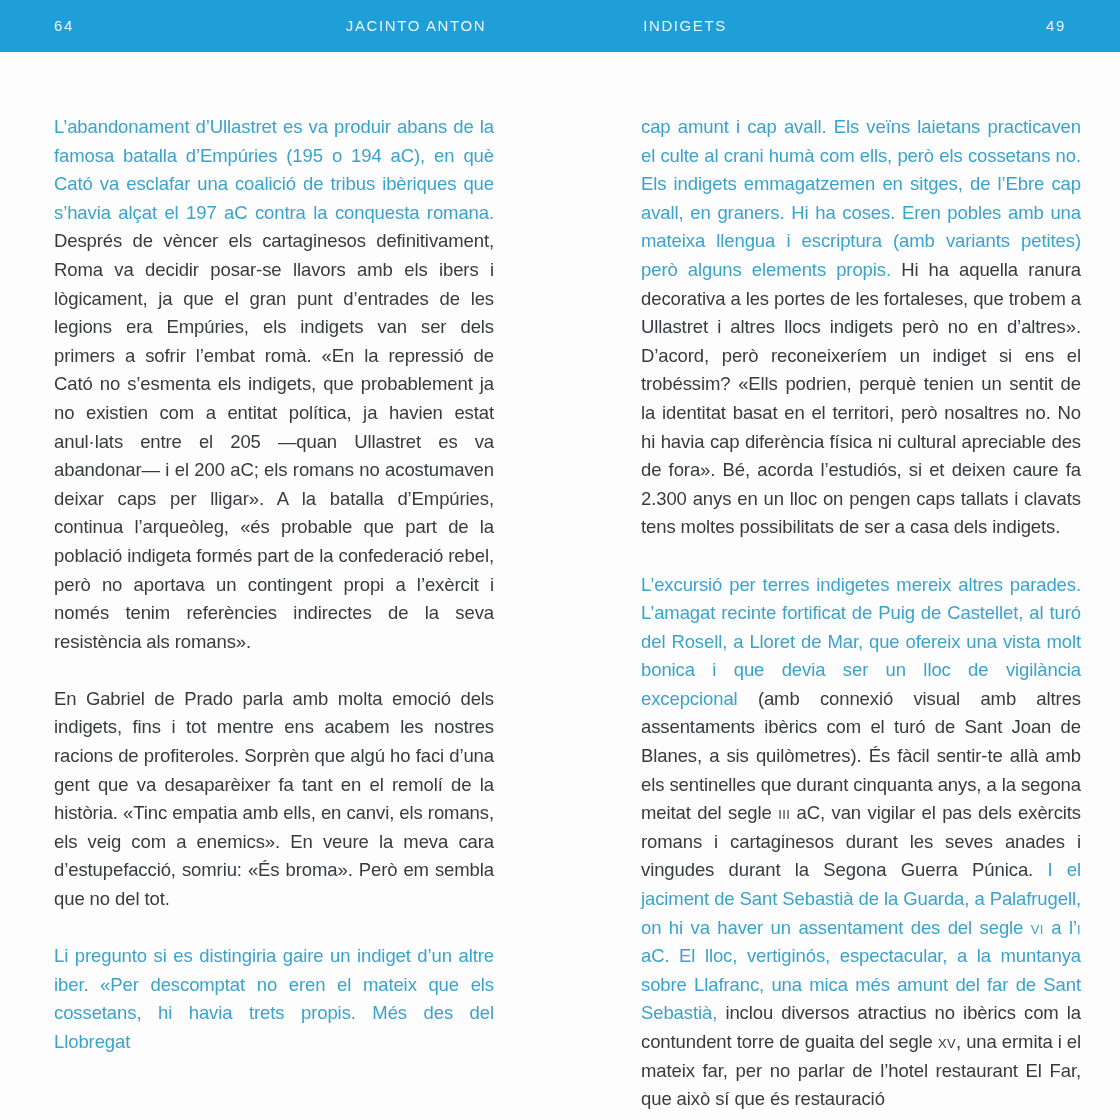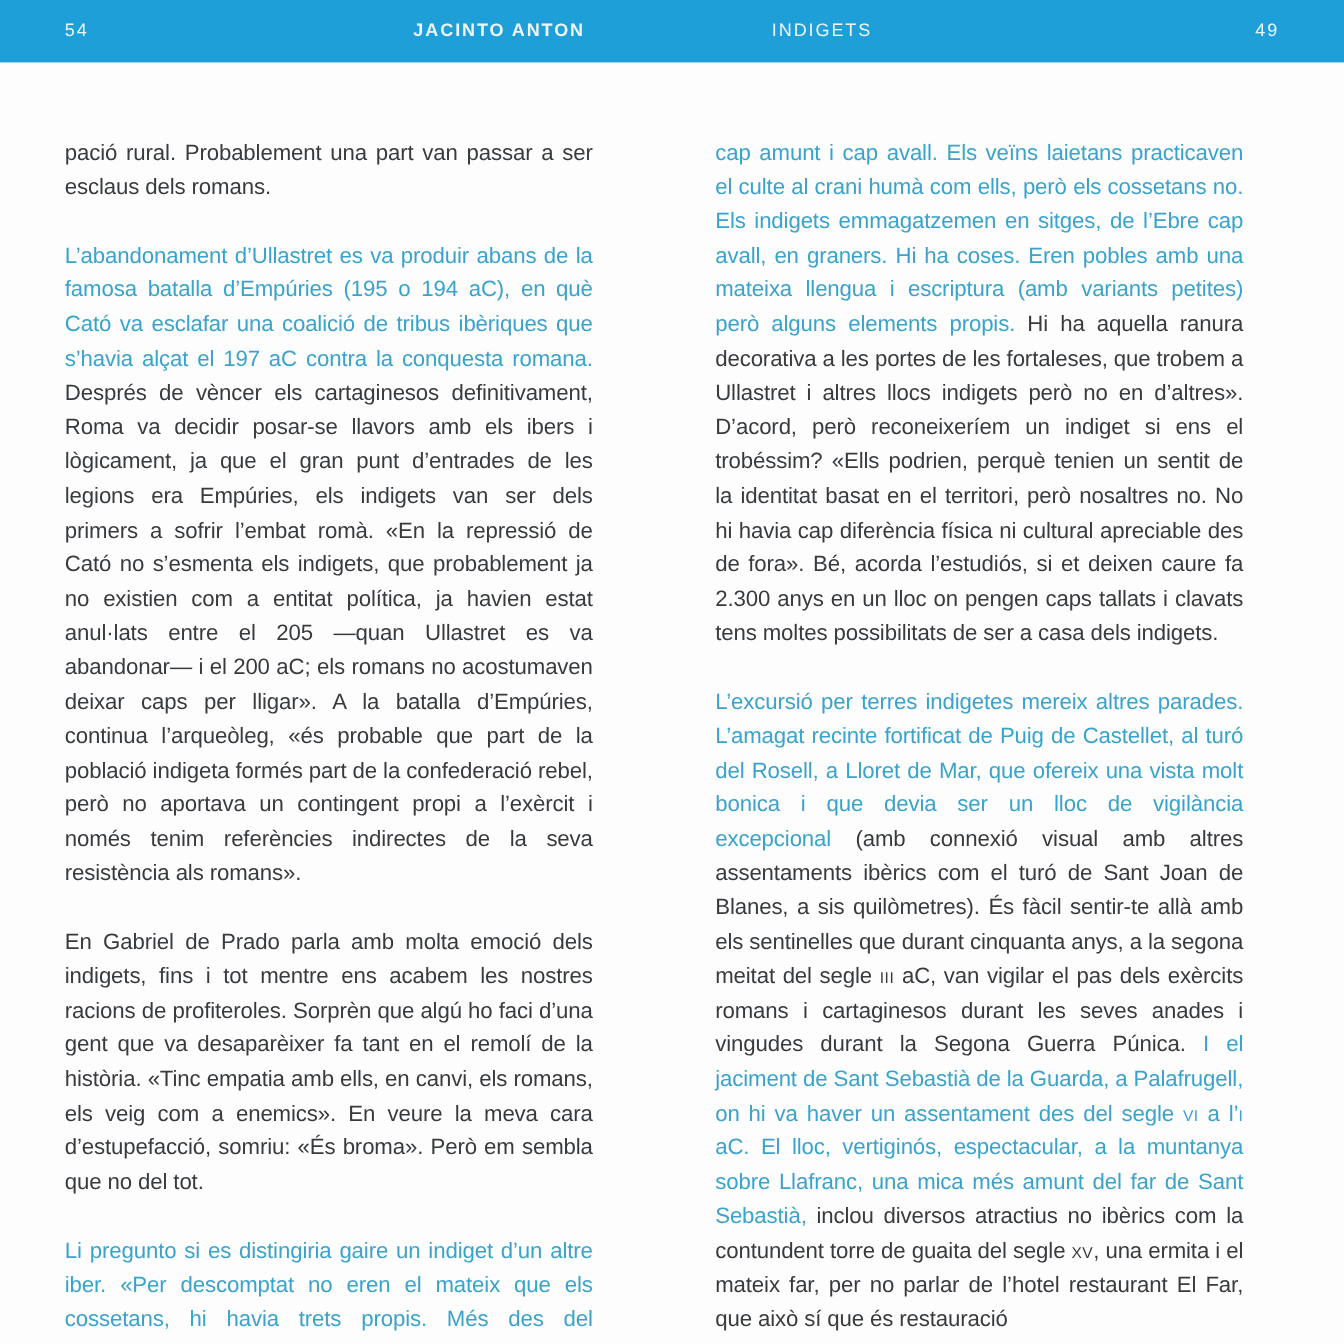--- a/index.html
+++ b/index.html
@@ -18,49 +18,48 @@
   .header-bar{
     position:absolute;top:0;left:0;width:1120px;height:52px;
     background:var(--header-bg);
   }
   .header-bar span{
     position:absolute;top:0;line-height:52px;
     color:#edf6fa;font-size:15px;letter-spacing:1.6px;
     white-space:nowrap;
   }
   .pagenum-left{left:54px;}
-  .running-author{left:416px;transform:translateX(-50%);font-weight:bold;}
+  .running-author{left:416px;transform:translateX(-50%);}
   .running-title{left:685px;transform:translateX(-50%);}
   .pagenum-right{right:54px;}
   .col{
     position:absolute;top:113px;width:440px;
     font-size:18.5px;line-height:28.6px;letter-spacing:-0.1px;
     color:var(--ink);
     text-align:justify;
     hyphens:auto;
   }
   .col-left{left:54px;}
-  .col-right{left:596px;}
+  .col-right{left:641px;}
   .col p{margin:0 0 28.6px 0;}
   .col p:last-child{margin-bottom:0;}
   .accent{color:var(--accent);}
   .sc{font-variant:small-caps;letter-spacing:0.4px;}
 </style>
 </head>
 <body>
 
 <header class="header-bar">
-  <span class="pagenum-left">54</span>
+  <span class="pagenum-left">64</span>
   <span class="running-author">JACINTO ANTON</span>
   <span class="running-title">INDIGETS</span>
   <span class="pagenum-right">49</span>
 </header>
 
 <section class="col col-left">
-  <p><span>pació rural. Probablement una part van passar a ser esclaus dels romans.</span></p>
   <p><span class="accent">L’abandonament d’Ullastret es va produir abans de la famosa batalla d’Empúries (195 o 194 aC), en què Cató va esclafar una coalició de tribus ibèriques que s’havia alçat el 197 aC contra la conquesta romana. </span><span>Després de vèncer els cartaginesos definitivament, Roma va decidir posar-se llavors amb els ibers i lògicament, ja que el gran punt d’entrades de les legions era Empúries, els indigets van ser dels primers a sofrir l’embat romà. «En la repressió de Cató no s’esmenta els indigets, que probablement ja no existien com a entitat política, ja havien estat anul·lats entre el 205 —quan Ullastret es va abandonar— i el 200 aC; els romans no acostumaven deixar caps per lligar». A la batalla d’Empúries, continua l’arqueòleg, «és probable que part de la població indigeta formés part de la confederació rebel, però no aportava un contingent propi a l’exèrcit i només tenim referències indirectes de la seva resistència als romans».</span></p>
   <p><span>En Gabriel de Prado parla amb molta emoció dels indigets, fins i tot mentre ens acabem les nostres racions de profiteroles. Sorprèn que algú ho faci d’una gent que va desaparèixer fa tant en el remolí de la història. «Tinc empatia amb ells, en canvi, els romans, els veig com a enemics». En veure la meva cara d’estupefacció, somriu: «És broma». Però em sembla que no del tot.</span></p>
   <p><span class="accent">Li pregunto si es distingiria gaire un indiget d’un altre iber. «Per descomptat no eren el mateix que els cossetans, hi havia trets propis. Més des del Llobregat</span></p>
 </section>
 
 <section class="col col-right">
   <p><span class="accent">cap amunt i cap avall. Els veïns laietans practicaven el culte al crani humà com ells, però els cossetans no. Els indigets emmagatzemen en sitges, de l’Ebre cap avall, en graners. Hi ha coses. Eren pobles amb una mateixa llengua i escriptura (amb variants petites) però alguns elements propis. </span><span>Hi ha aquella ranura decorativa a les portes de les fortaleses, que trobem a Ullastret i altres llocs indigets però no en d’altres». D’acord, però reconeixeríem un indiget si ens el trobéssim? «Ells podrien, perquè tenien un sentit de la identitat basat en el territori, però nosaltres no. No hi havia cap diferència física ni cultural apreciable des de fora». Bé, acorda l’estudiós, si et deixen caure fa 2.300 anys en un lloc on pengen caps tallats i clavats tens moltes possibilitats de ser a casa dels indigets.</span></p>
   <p><span class="accent">L’excursió per terres indigetes mereix altres parades. L’amagat recinte fortificat de Puig de Castellet, al turó del Rosell, a Lloret de Mar, que ofereix una vista molt bonica i que devia ser un lloc de vigilància excepcional </span><span>(amb connexió visual amb altres assentaments ibèrics com el turó de Sant Joan de Blanes, a sis quilòmetres). És fàcil sentir-te allà amb els sentinelles que durant cinquanta anys, a la segona meitat del segle </span><span class="sc">iii</span><span> aC, van vigilar el pas dels exèrcits romans i cartaginesos durant les seves anades i vingudes durant la Segona Guerra Púnica. </span><span class="accent">I el jaciment de Sant Sebastià de la Guarda, a Palafrugell, on hi va haver un assentament des del segle </span><span class="accent sc">vi</span><span class="accent"> a l’</span><span class="accent sc">i</span><span class="accent"> aC. El lloc, vertiginós, espectacular, a la muntanya sobre Llafranc, una mica més amunt del far de Sant Sebastià, </span><span>inclou diversos atractius no ibèrics com la contundent torre de guaita del segle </span><span class="sc">xv</span><span>, una ermita i el mateix far, per no parlar de l’hotel restaurant El Far, que això sí que és restauració</span></p>
 </section>
 

